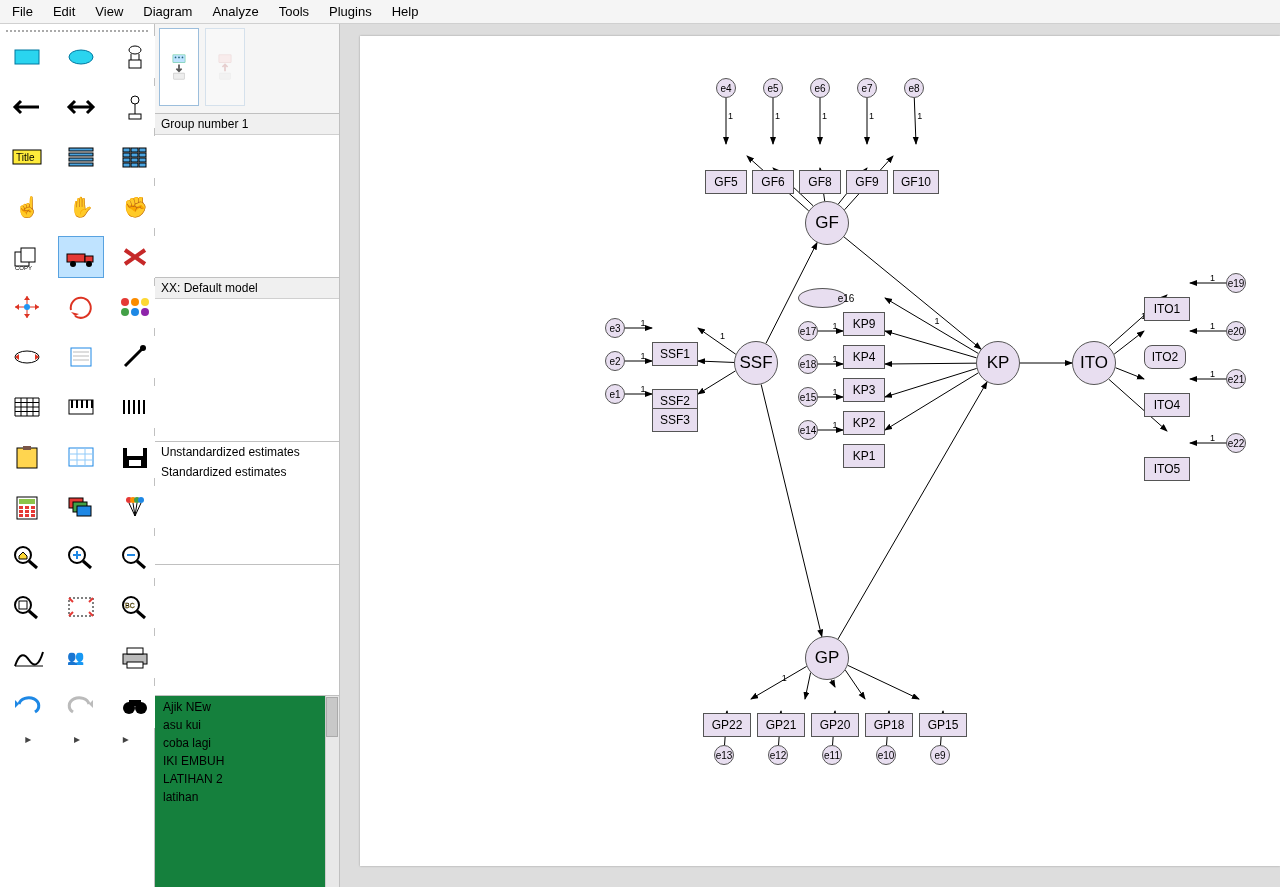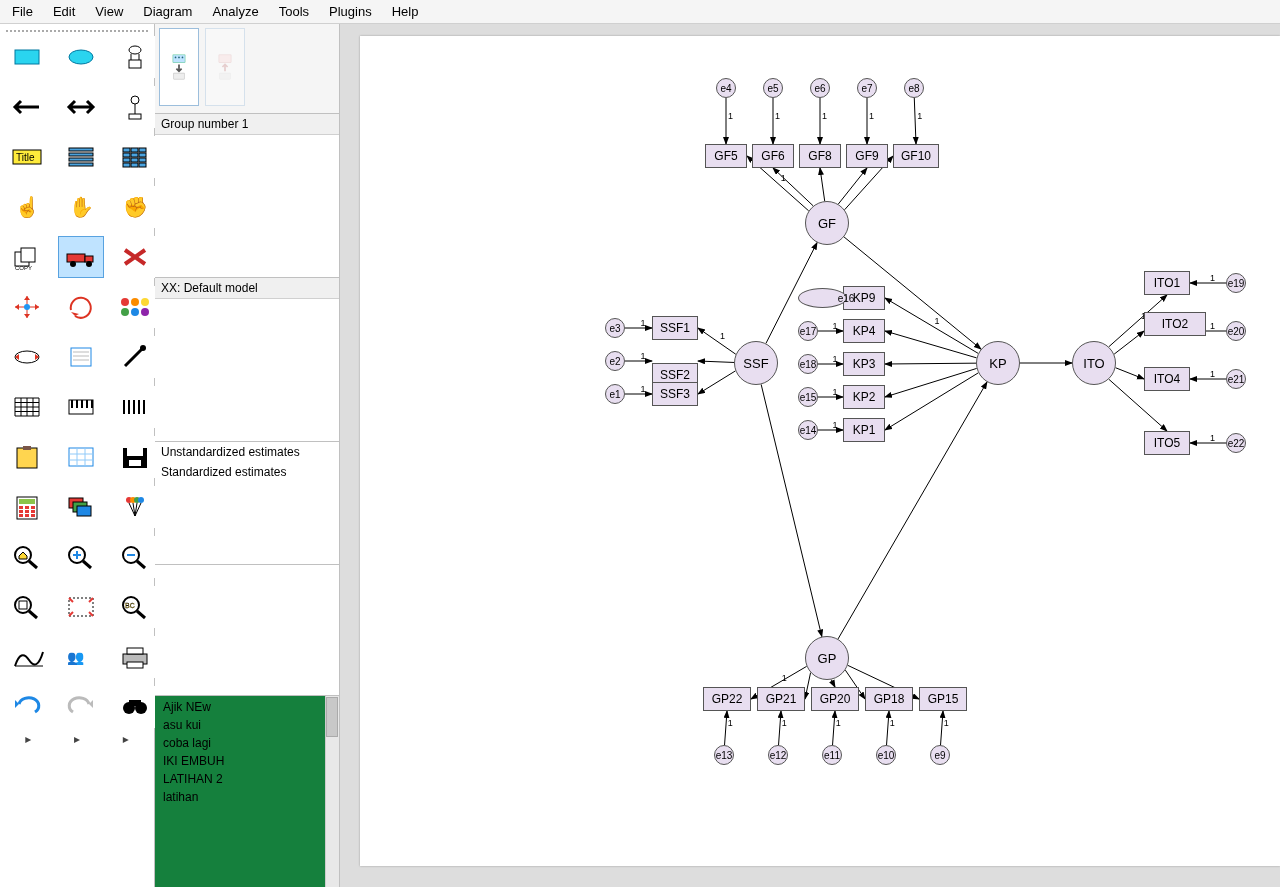--- a/index.html
+++ b/index.html
@@ -35,22 +35,22 @@
   #pane-files{flex:1;background:#15803d;position:relative;}
   #pane-files .scroll{position:absolute;right:0;top:0;bottom:0;width:14px;background:#e8e8e8;border-left:1px solid #ccc;}
   #pane-files .scroll .thumb{position:absolute;right:1px;top:1px;width:12px;height:40px;background:#c8c8c8;border:1px solid #aaa;}
   #pane-files .list{padding:2px 0;}
   #pane-files .list div{padding:2px 8px;font-size:12px;}
 
   
   #canvaswrap{flex:1;background:#ddd;overflow:auto;padding:12px 20px;}
   #canvas{position:relative;width:920px;height:830px;background:#fff;box-shadow:0 0 2px rgba(0,0,0,.3);}
 
-  .latent{position:absolute;width:44px;height:44px;border:1px solid #555;border-radius:50%;background:#e8def0;display:flex;align-items:center;justify-content:center;font-size:13px;}
-  .obs{position:absolute;height:24px;border:1px solid #555;background:#e8def0;display:flex;align-items:center;justify-content:center;font-size:12px;padding:0 4px;min-width:40px;}
+  .latent{position:absolute;width:44px;height:44px;border:1px solid #555;border-radius:50%;background:#e8def0;display:flex;align-items:center;justify-content:center;font-size:17px;}
+  .obs{position:absolute;height:24px;border:1px solid #555;background:#e8def0;display:flex;align-items:center;justify-content:center;font-size:12px;padding:0 4px;min-width:40px;margin-top:26px;}
   .err{position:absolute;width:20px;height:20px;border:1px solid #555;border-radius:50%;background:#e8def0;display:flex;align-items:center;justify-content:center;font-size:10px;}
 
   
   .ic{width:32px;height:26px;}
 </style>
 </head>
 <body>
 
 <div id="menubar">
     <div class="mi">File</div>
@@ -539,21 +539,21 @@
         <div class="obs" style="left: 533px; top: 108px; width: 46px;">GF10</div>
         <div class="obs" style="left: 292px; top: 280px; width: 46px;">SSF1</div>
         <div class="obs" style="left: 292px; top: 327px; width: 46px;">SSF2</div>
         <div class="obs" style="left: 292px; top: 346px; width: 46px;">SSF3</div>
         <div class="obs" style="left: 483px; top: 250px; width: 42px;">KP9</div>
         <div class="obs" style="left: 483px; top: 283px; width: 42px;">KP4</div>
         <div class="obs" style="left: 483px; top: 316px; width: 42px;">KP3</div>
         <div class="obs" style="left: 483px; top: 349px; width: 42px;">KP2</div>
         <div class="obs" style="left: 483px; top: 382px; width: 42px;">KP1</div>
         <div class="obs" style="left: 784px; top: 235px; width: 46px;">ITO1</div>
-        <div class="obs" style="left: 784px; top: 276px; width: 62px;">ITO2</div>
+        <div class="obs" style="left: 784px; top: 283px; width: 42px; border-radius: 8px;">ITO2</div>
         <div class="obs" style="left: 784px; top: 331px; width: 46px;">ITO4</div>
         <div class="obs" style="left: 784px; top: 395px; width: 46px;">ITO5</div>
         <div class="obs" style="left: 343px; top: 651px; width: 48px;">GP22</div>
         <div class="obs" style="left: 397px; top: 651px; width: 48px;">GP21</div>
         <div class="obs" style="left: 451px; top: 651px; width: 48px;">GP20</div>
         <div class="obs" style="left: 505px; top: 651px; width: 48px;">GP18</div>
         <div class="obs" style="left: 559px; top: 651px; width: 48px;">GP15</div>
         <div class="err" style="left: 356px; top: 42px;">e4</div>
         <div class="err" style="left: 403px; top: 42px;">e5</div>
         <div class="err" style="left: 450px; top: 42px;">e6</div>

